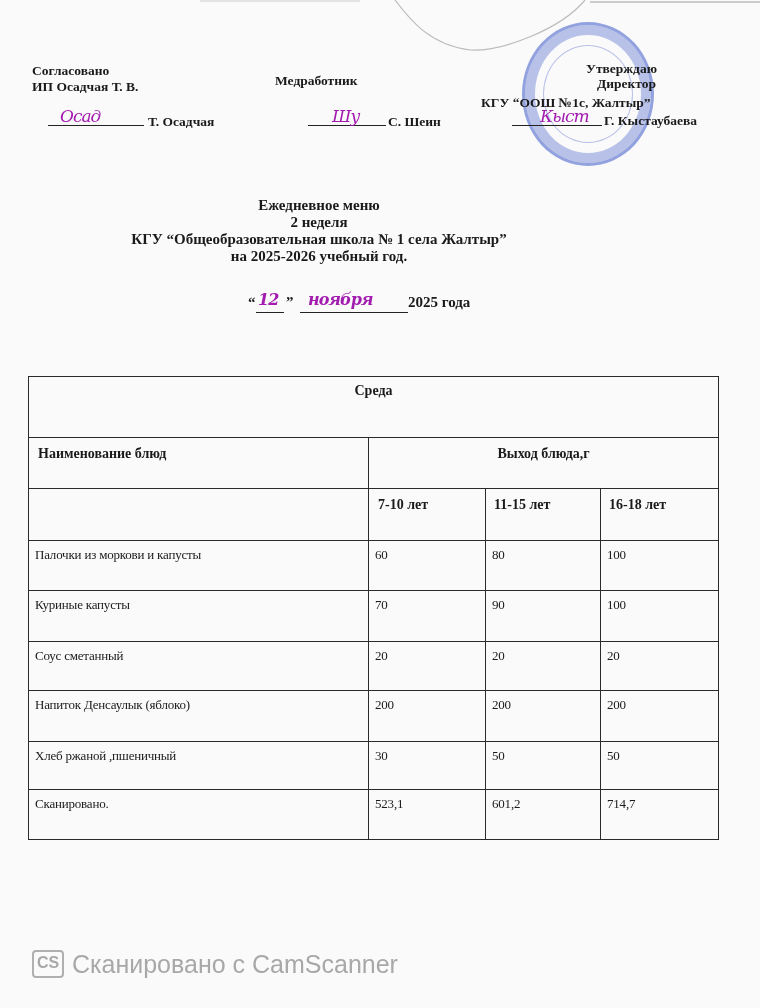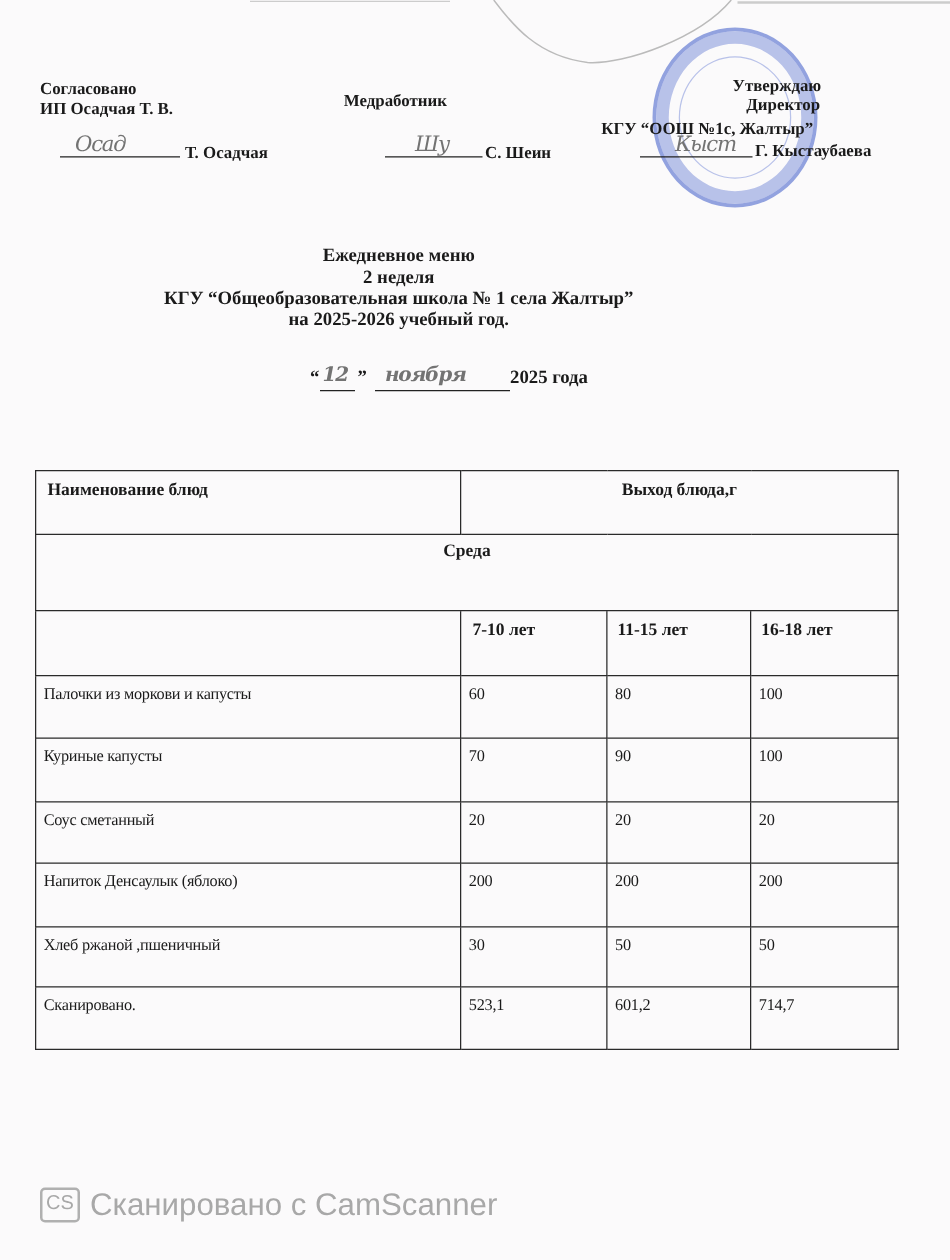--- a/index.html
+++ b/index.html
@@ -6,21 +6,21 @@
   body {
     width: 760px; height: 1008px; position: relative; overflow: hidden;
     background: #fbfafb;
     font-family: "Liberation Serif", "DejaVu Serif", serif;
     color: #1a1a1a;
   }
   .abs { position: absolute; }
   .hdr { font-size: 13.5px; font-weight: bold; line-height: 16px; white-space: nowrap; }
   .sig-line { position: absolute; border-bottom: 1px solid #222; height: 0; }
   .script {
-    font-family: "DejaVu Serif", serif; font-style: italic; color: #737373;
+    font-family: "DejaVu Serif", serif; font-style: italic; color: #a21caf;
     font-size: 17px; letter-spacing: -1px;
   }
   .title { position: absolute; left: 0; width: 638px; text-align: center; font-weight: bold; font-size: 15px; line-height: 18px; }
   table.menu {
     position: absolute; left: 28px; top: 376px; width: 690px;
     border-collapse: collapse; table-layout: fixed;
     background: transparent;
   }
   table.menu td { border: 1.4px solid #2a2a2a; vertical-align: top; padding: 0; }
   .cell-text { font-family: "Liberation Sans Narrow", "Liberation Serif", serif; font-size: 13px; padding: 6px 0 0 6px; letter-spacing: -0.2px; }
@@ -36,21 +36,21 @@
     border-radius: 50%; border: 1.5px solid rgba(60,90,200,0.35);
   }
   .footer {
     position: absolute; left: 32px; top: 950px;
     font-family: "Liberation Sans", "DejaVu Sans", sans-serif;
     font-size: 25px; color: #a8a8a8; white-space: nowrap;
   }
   .cs-logo {
     position: absolute; left: 32px; top: 950px; width: 32px; height: 28px;
     border: 2.5px solid #b0b0b0; border-radius: 4px; box-sizing: border-box;
-    color: #a8a8a8; font-family: "Liberation Sans", sans-serif; font-weight: normal;
+    color: #a8a8a8; font-family: "Liberation Sans", sans-serif; font-weight: bold;
     font-size: 16px; line-height: 22px; text-align: center;
   }
 </style>
 </head>
 <body>
 
 <svg class="abs" style="left:0;top:0" width="760" height="70">
   <path d="M395 0 C 410 20, 430 45, 470 50 C 500 52, 560 30, 585 0" stroke="#bbb" stroke-width="1.2" fill="none"></path>
   <line x1="200" y1="1" x2="360" y2="1" stroke="#ccc" stroke-width="1"></line>
   <line x1="590" y1="2" x2="760" y2="2" stroke="#ccc" stroke-width="2"></line>
@@ -94,33 +94,33 @@
 </div>
 
 <table class="menu">
   <colgroup>
     <col style="width:340px">
       <col style="width:117px">
       <col style="width:115px">
       <col style="width:118px">
   </colgroup>
   <tbody>
-      <tr style="height:51px">
+      <tr style="height:61px">
+    <td colspan="4" style="text-align:center">
+      <div class="bold-text" style="padding-top:6px">Среда</div>
+    </td>
+  </tr>
+  <tr style="height:51px">
     <td>
       <div class="bold-text" style="padding:8px 0 0 9px">Наименование блюд</div>
     </td>
     <td colspan="3" style="text-align:center">
       <div class="bold-text" style="padding-top:8px">Выход блюда,г</div>
     </td>
   </tr>
-  <tr style="height:61px">
-    <td colspan="4" style="text-align:center">
-      <div class="bold-text" style="padding-top:6px">Среда</div>
-    </td>
-  </tr>
   <tr style="height:52px">
     <td></td>
     <td>
           <div class="bold-text" style="padding:8px 0 0 9px">7-10 лет</div>
         </td>
     <td>
           <div class="bold-text" style="padding:8px 0 0 8px">11-15 лет</div>
         </td>
     <td>
           <div class="bold-text" style="padding:8px 0 0 8px">16-18 лет</div>

